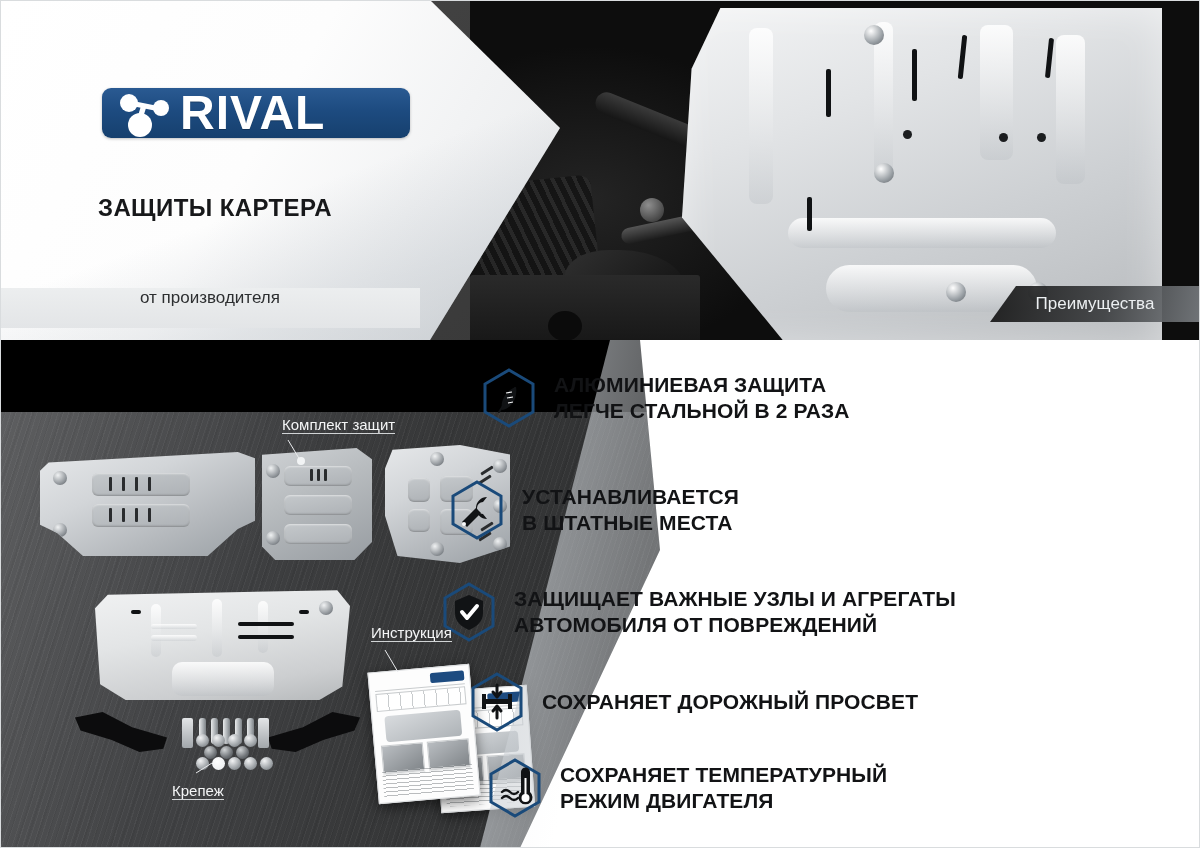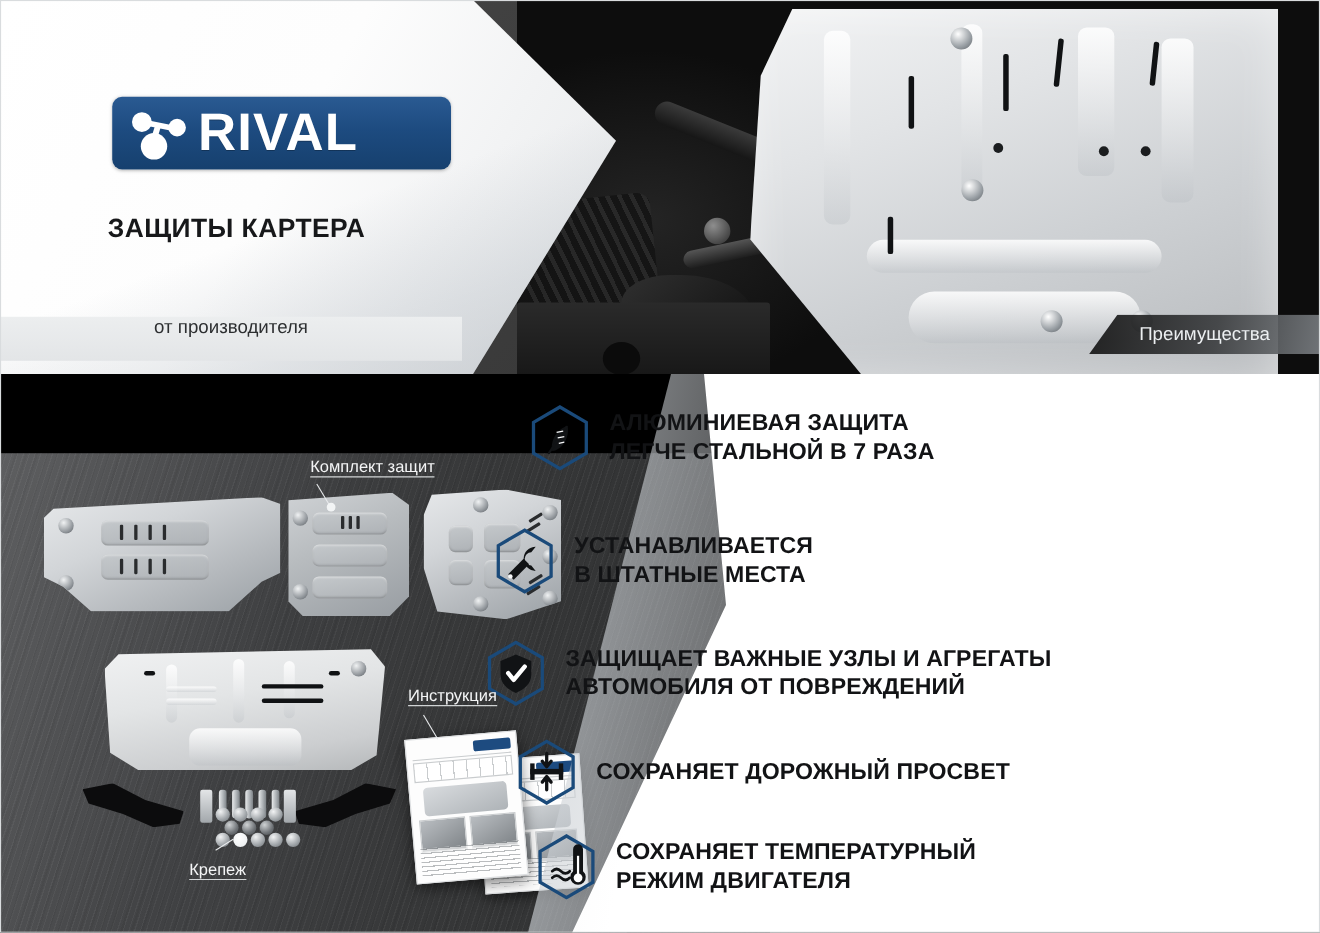--- a/index.html
+++ b/index.html
@@ -21,21 +21,21 @@
   .top-white-shade{
     position:absolute;left:0;top:0;width:560px;height:340px;z-index:7;
     background:linear-gradient(160deg,rgba(255,255,255,0) 55%,rgba(170,178,186,.30) 78%,rgba(120,130,140,.30) 100%);
     -webkit-clip-path:polygon(0 0, 430px 0, 560px 128px, 430px 340px, 0 340px);
     clip-path:polygon(0 0, 430px 0, 560px 128px, 430px 340px, 0 340px);
     pointer-events:none;
   }
 
   
   .logo-box{
-    position:absolute;left:102px;top:88px;width:308px;height:66px;z-index:9;
+    position:absolute;left:102px;top:88px;width:308px;height:50px;z-index:9;
     background:linear-gradient(180deg,#2a5a92 0%,#1d4b80 45%,#16406e 100%);
     border-radius:9px;display:flex;align-items:center;
     box-shadow:0 1px 3px rgba(0,0,0,.25);
   }
   .logo-mark{width:62px;height:52px;margin-left:14px;flex:0 0 auto;}
   .logo-word{
     color:#fff;font-weight:bold;font-size:48px;letter-spacing:1px;
     font-family:"Liberation Sans","DejaVu Sans",sans-serif;
     line-height:1;margin-left:2px;
     text-shadow:0 1px 0 rgba(0,0,0,.25);
@@ -387,21 +387,21 @@
     <div class="frow" style="left:22px;top:28px;">
       <div class="hex">
         <svg viewBox="0 0 54 60" width="54" height="60">
           <polygon points="27,2 51,16 51,44 27,58 3,44 3,16" fill="none" stroke="#1a4a7a" stroke-width="3"></polygon>
           <path d="M34 19 C36 30 29 41 20 42 C18 33 24 22 34 19 Z" fill="#111315"></path>
           <path d="M33 20 L17 44" stroke="#111315" stroke-width="2" fill="none" stroke-linecap="round"></path>
           <path d="M30 24 L24 25 M31 29 L25 30 M31 34 L26 35" stroke="#f7f8f9" stroke-width="1.2"></path>
         </svg>
       </div>
       <div class="ftext">АЛЮМИНИЕВАЯ ЗАЩИТА
-ЛЕГЧЕ СТАЛЬНОЙ В 7 РАЗА</div>
+ЛЕГЧЕ СТАЛЬНОЙ В 2 РАЗА</div>
     </div>
 
     <div class="frow" style="left:-18px;top:242px;">
       <div class="hex">
         <svg viewBox="0 0 54 60" width="54" height="60">
           <polygon points="27,2 51,16 51,44 27,58 3,44 3,16" fill="none" stroke="#1a4a7a" stroke-width="3"></polygon>
           <path d="M27 13 L41 19 V31 C41 40 34 45 27 48 C20 45 13 40 13 31 V19 Z" fill="#111315"></path>
           <path d="M20 30 L25 36 L35 24" stroke="#ffffff" stroke-width="4" fill="none" stroke-linecap="round" stroke-linejoin="round"></path>
         </svg>
       </div>

